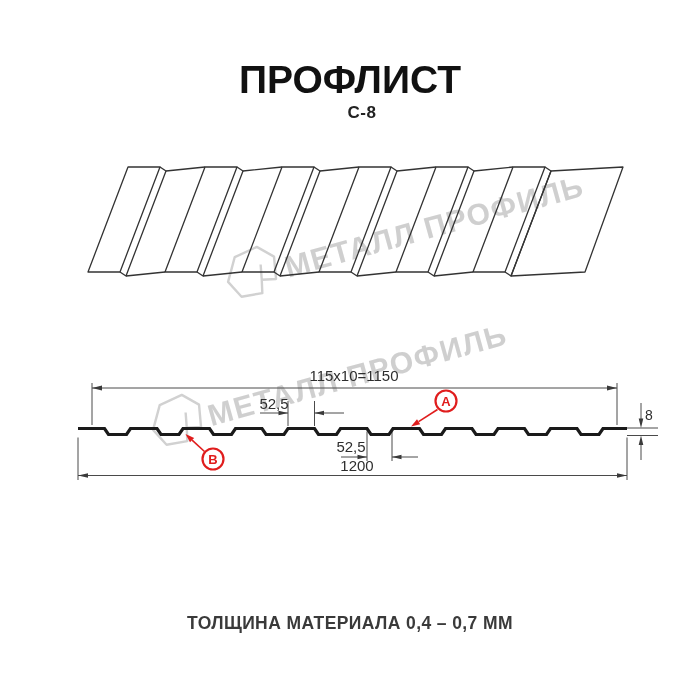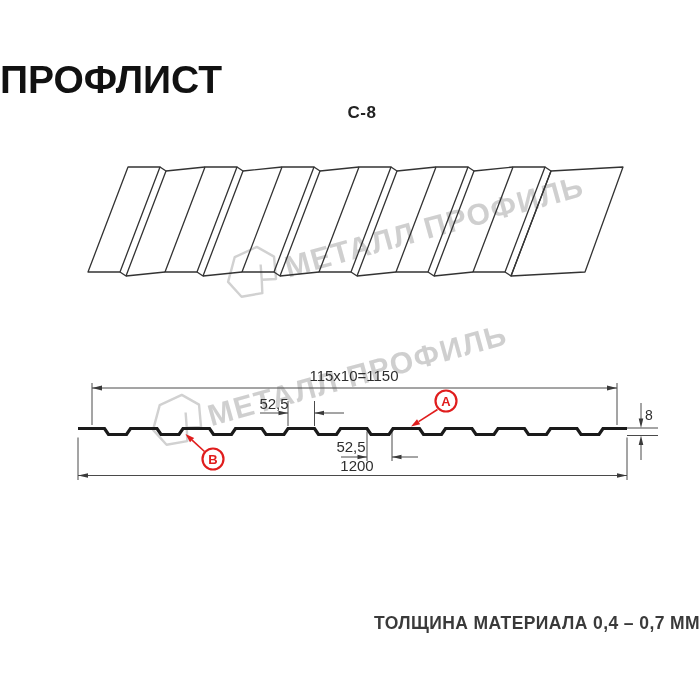--- a/index.html
+++ b/index.html
@@ -1,29 +1,29 @@
 <!DOCTYPE html>
 <html><head>
 <meta charset="utf-8">
 <style>
   html,body{margin:0;padding:0;}
   body{
     width:700px;height:700px;position:relative;background:#ffffff;
     font-family:"Liberation Sans", sans-serif;overflow:hidden;
   }
   .page-title{
-    position:absolute;top:58px;left:0;width:700px;text-align:left;
+    position:absolute;top:58px;left:0;width:700px;text-align:center;
     font-size:39px;font-weight:700;letter-spacing:0px;color:#111;
   }
   .profile-code{
     position:absolute;top:103px;left:12px;width:700px;text-align:center;
     font-size:17px;font-weight:700;color:#222;letter-spacing:0.5px;
   }
   .footer-note{
-    position:absolute;top:613px;left:0;width:700px;text-align:right;
+    position:absolute;top:613px;left:0;width:700px;text-align:center;
     font-size:17.5px;font-weight:700;color:#3a3a3a;letter-spacing:0.4px;
   }
   svg{position:absolute;top:0;left:0;}
   svg text{font-family:"Liberation Sans", sans-serif;}
   .dim-text{font-size:15px;fill:#2e2e2e;}
   .dim-text-small{font-size:14px;fill:#2e2e2e;}
   .marker-letter{font-size:13px;font-weight:700;}
   .wm-text{font-size:30px;font-weight:700;letter-spacing:1.5px;}
 </style>
 </head>

